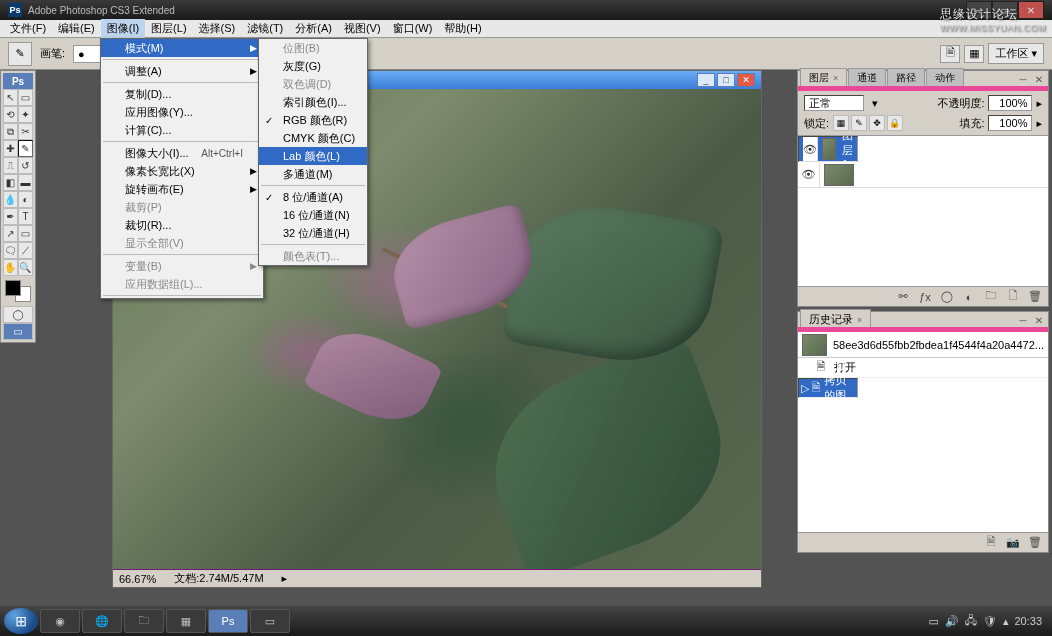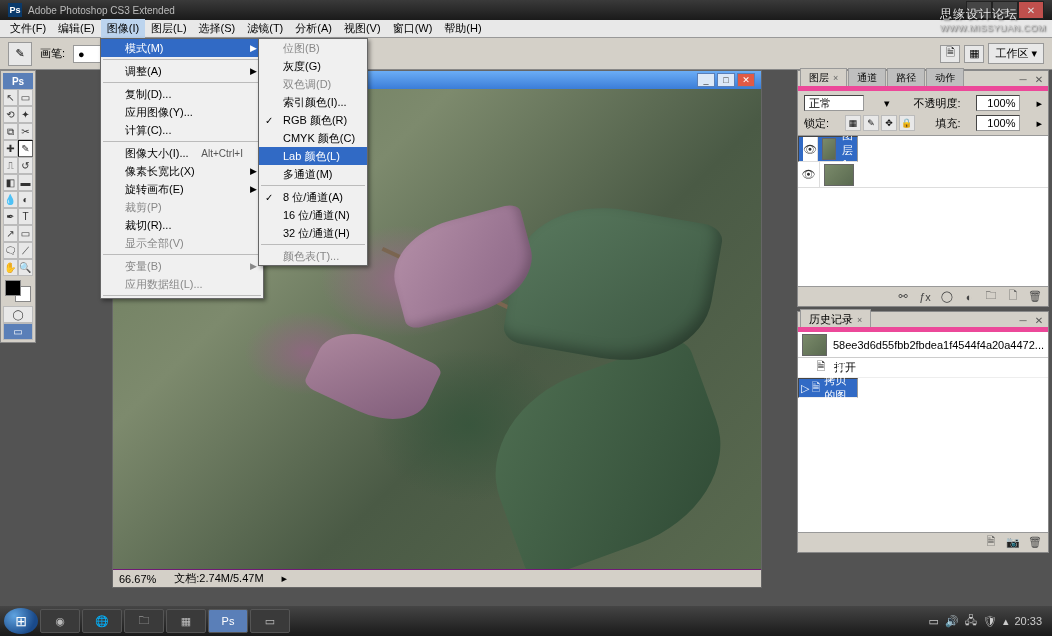--- a/index.html
+++ b/index.html
@@ -76,21 +76,21 @@
 .panels { position:absolute; right:3px; top:70px; width:252px; display:flex; flex-direction:column; gap:4px; }
 .panel { background:#d4d0c8; border:1px solid #888; }
 .panel-tabs { height:20px; background:#d4d0c8; display:flex; align-items:flex-end; border-bottom:5px solid #ec4899; padding-left:2px; position:relative;}
 .ptab { height:18px; padding:2px 8px 0; background:#bfbfbf; border:1px solid #999; border-bottom:none; margin-right:1px; color:#000; font-size:10px; }
 .ptab.active { background:#d4d0c8; }
 .ptab .x { margin-left:4px; color:#666; font-size:9px; }
 .panel-ctrl { position:absolute; right:2px; top:2px; display:flex; gap:2px; }
 .panel-ctrl span { width:14px; height:12px; display:flex; align-items:center; justify-content:center; color:#555; font-size:10px; cursor:pointer; }
 
 .layers-opts { padding:4px 6px; display:flex; flex-direction:column; gap:4px; border-bottom:1px solid #999; }
-.layers-opts .row { display:flex; align-items:center; gap:16px; color:#000; }
+.layers-opts .row { display:flex; align-items:center; gap:4px; color:#000; }
 .sel { width:60px; height:16px; border:1px inset #999; background:#fff; padding:0 4px; display:flex; align-items:center; }
 .pct { width:44px; height:16px; border:1px inset #999; background:#fff; padding:0 4px; display:flex; align-items:center; justify-content:flex-end; }
 .lockicons { display:flex; gap:2px; }
 .lockicons span { width:16px; height:16px; border:1px solid #bbb; background:#e8e8e8; display:flex; align-items:center; justify-content:center; font-size:9px;}
 
 .layer-list { background:#fff; height:150px; overflow:auto; }
 .layer-row { height:26px; display:flex; align-items:center; border-bottom:1px solid #ddd; }
 .layer-row.sel { background:#316ac5; color:#fff; }
 .layer-eye { width:22px; display:flex; align-items:center; justify-content:center; border-right:1px solid #ddd; height:100%; color:#333;}
 .layer-row.sel .layer-eye { color:#333; background:#fff; }

